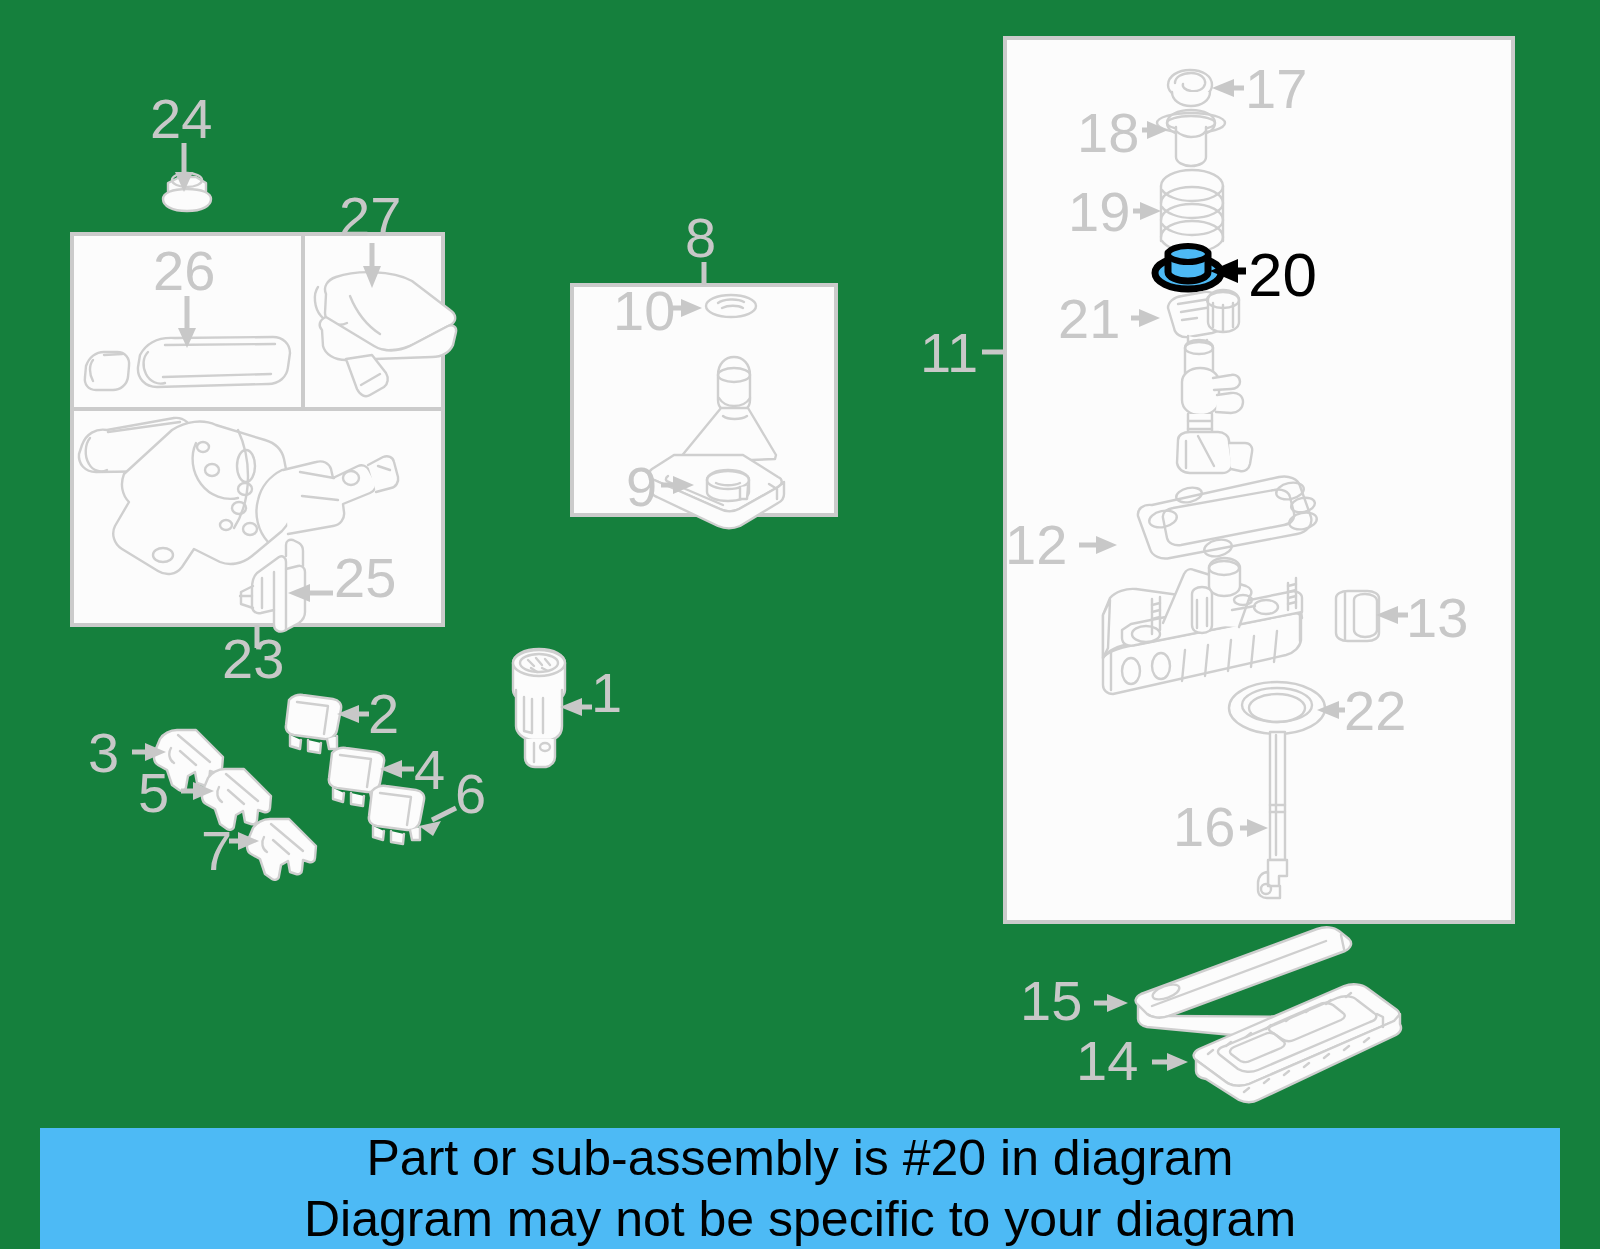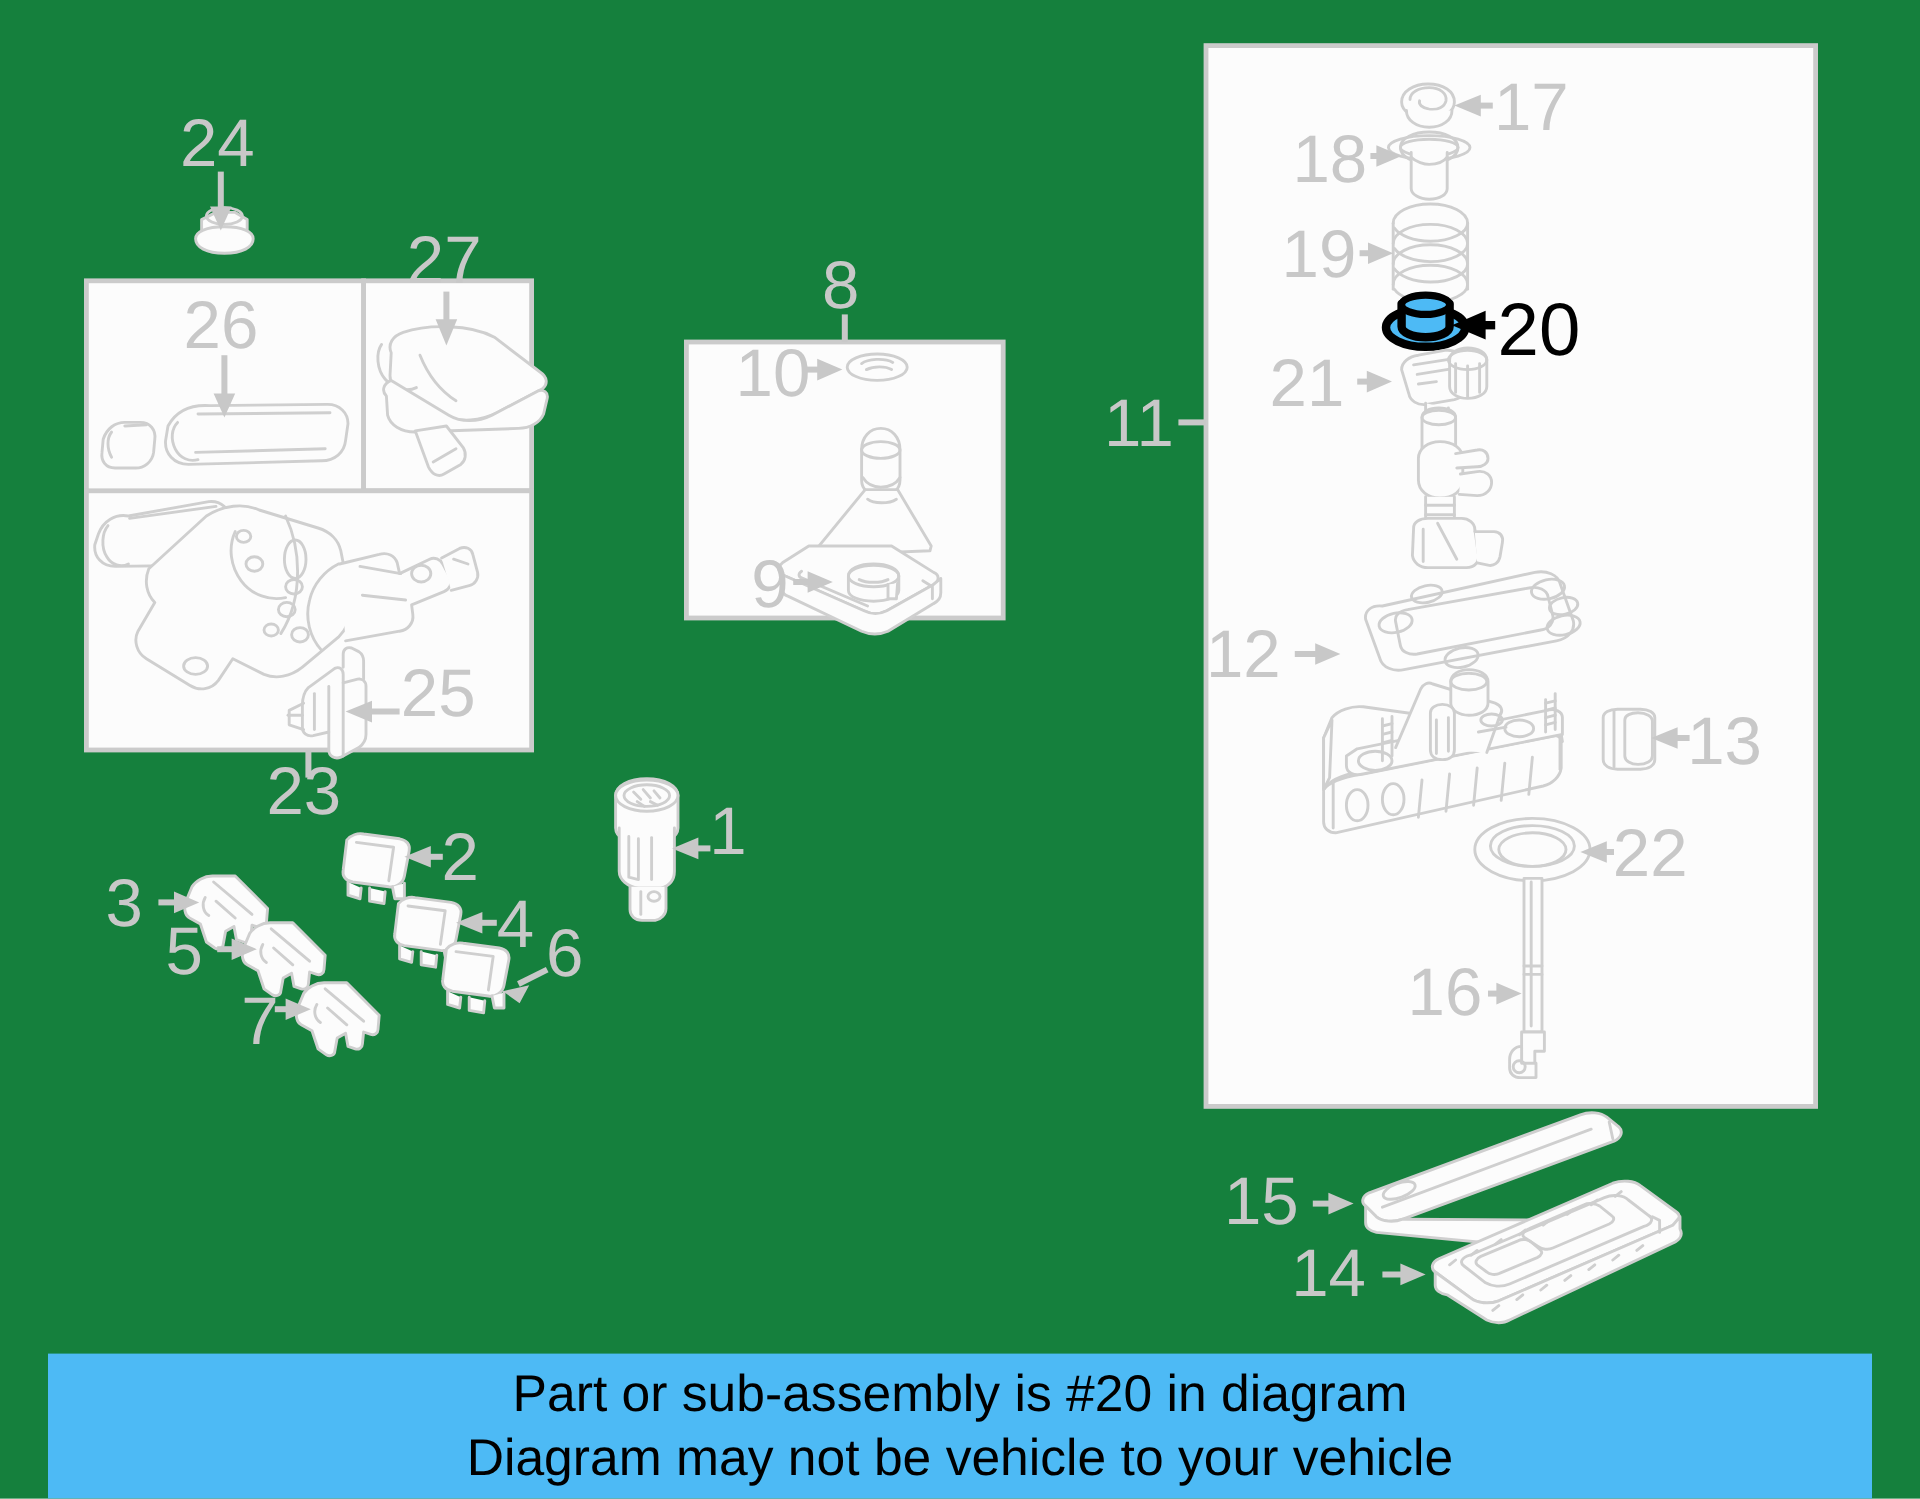--- a/index.html
+++ b/index.html
@@ -33,21 +33,21 @@
     height: 121px;
     background: #4dbaf5;
     display: flex;
     flex-direction: column;
     align-items: center;
     justify-content: center;
     box-sizing: border-box;
   }
   .banner-line {
     color: #000000;
-    font-size: 43px;
+    font-size: 50px;
     font-family: "Liberation Sans", sans-serif;
     line-height: 1.22;
     white-space: nowrap;
     text-align: center;
   }
 </style>
 </head>
 <body>
 
 <div id="page">
@@ -518,16 +518,16 @@
     <g>
       <path class="lead" d="M1152,1062 L1173,1062"></path>
       <polygon class="ahd" points="1188,1062 1167,1053 1167,1071"></polygon>
       <text class="num" x="1076" y="1080">14</text>
     </g>
 
   </svg>
 
   <div class="banner">
     <div class="banner-line">Part or sub-assembly is #20 in diagram</div>
-    <div class="banner-line">Diagram may not be vehicle to your vehicle</div>
+    <div class="banner-line">Diagram may not be specific to your diagram</div>
   </div>
 
 </div>
 
 </body></html>

